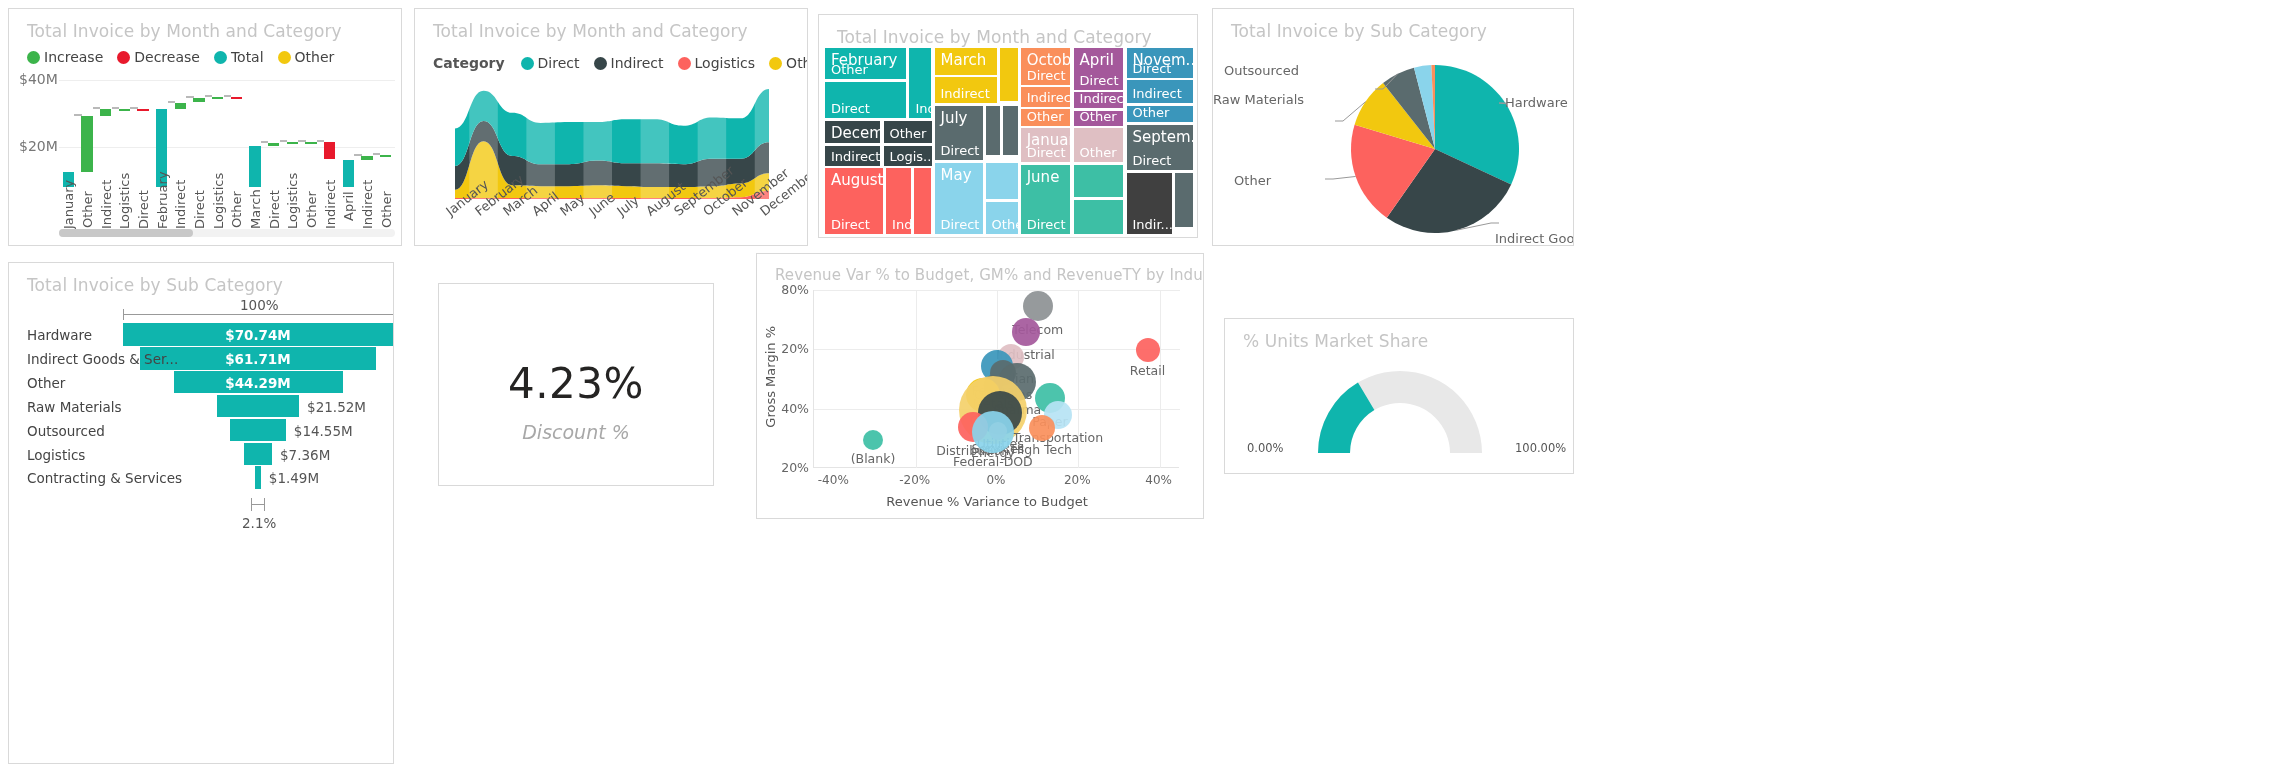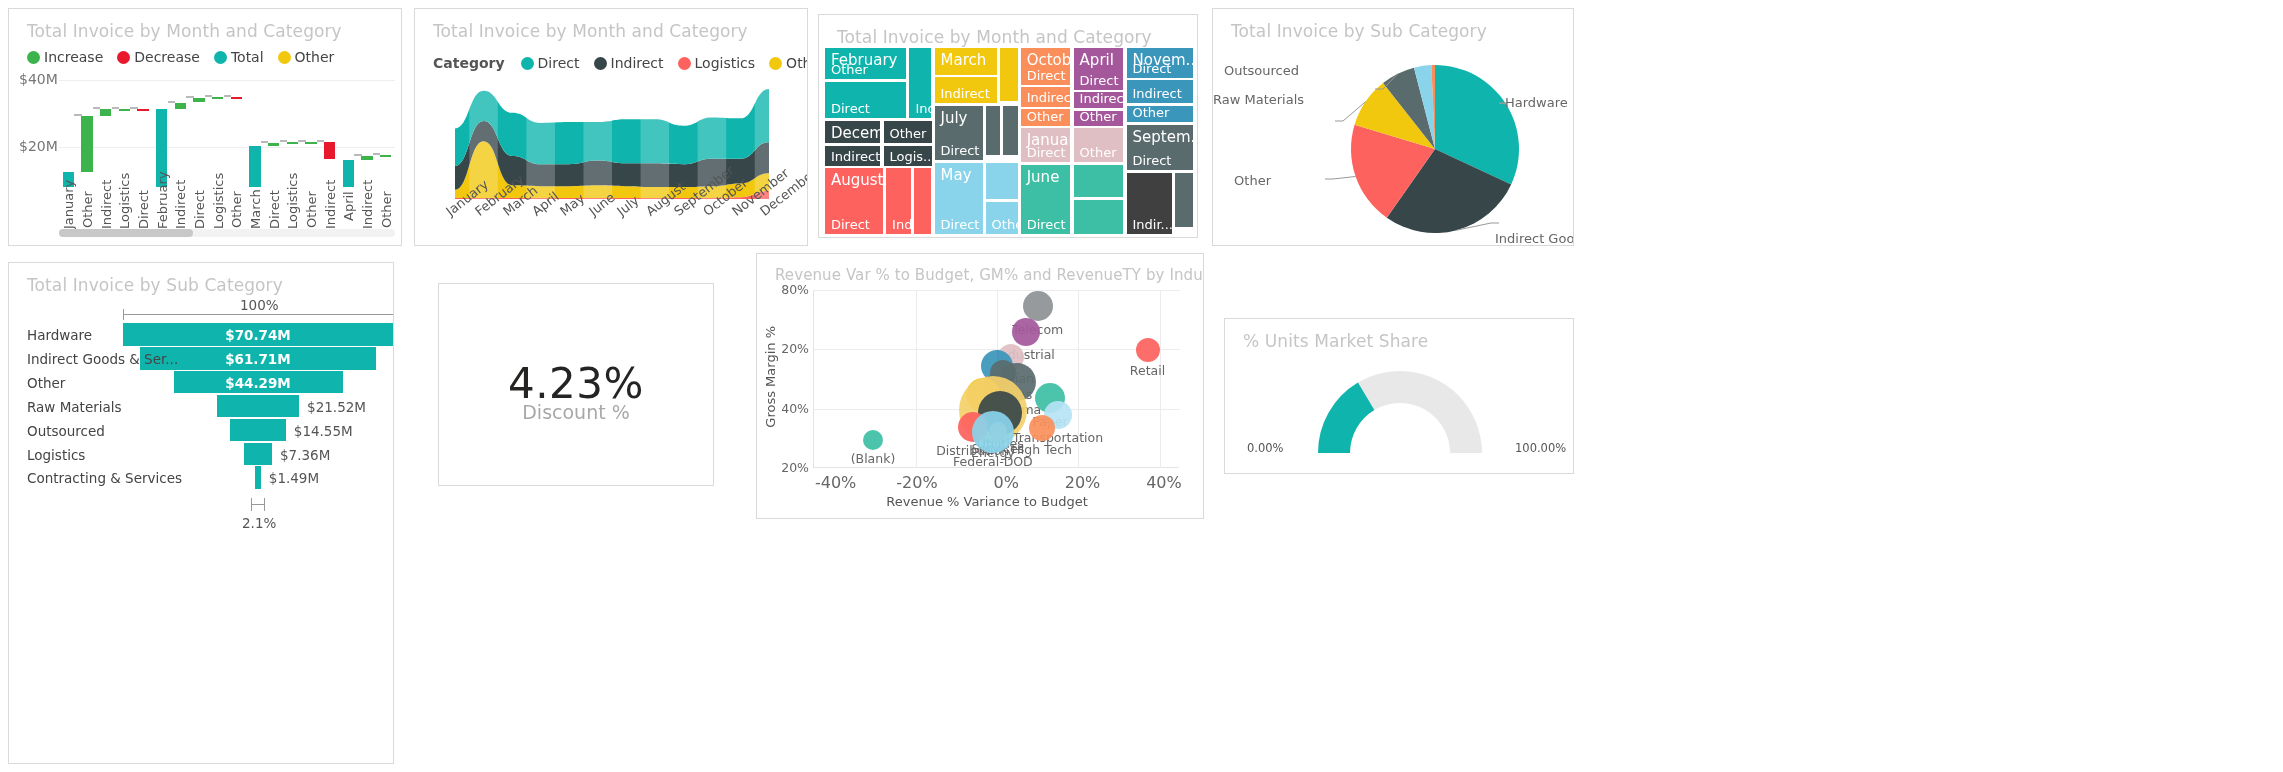--- a/index.html
+++ b/index.html
@@ -74,21 +74,21 @@
   .card-value { position:absolute; width:100%; text-align:center; font-size:42px; color:#252423; letter-spacing:.5px; }
   .card-label { position:absolute; width:100%; text-align:center; font-size:19px; color:#a8a8a8; }
 
   
   .sc-plot { position:absolute; }
   .sc-grid-v { position:absolute; width:1px; background:#ececec; }
   .sc-grid-h { position:absolute; height:1px; background:#ececec; }
   .sc-bubble { position:absolute; border-radius:50%; }
   .sc-blabel { position:absolute; font-size:12.5px; color:#666; white-space:nowrap; transform:translateX(-50%); }
   .sc-tick-y { position:absolute; font-size:12.5px; color:#666; text-align:right; }
-  .sc-tick-x { position:absolute; font-size:16px; color:#666; text-align:right; transform:translateX(-50%); }
+  .sc-tick-x { position:absolute; font-size:12px; color:#666; text-align:center; transform:translateX(-50%); }
   .sc-axis-title-x { position:absolute; font-size:13px; color:#555; width:100%; text-align:center; }
   .sc-axis-title-y { position:absolute; font-size:13px; color:#555; writing-mode:vertical-rl; transform:rotate(180deg); }
 
   
   .gauge-value { position:absolute; width:100%; text-align:center; font-size:34px; color:#252423; }
   .gauge-min { position:absolute; font-size:11.5px; color:#555; }
   .gauge-max { position:absolute; font-size:11.5px; color:#555; }
 </style>
 </head>
 <body>
@@ -392,21 +392,21 @@
         <div class="fn-val-out" style="left:259.8px; top:207.39999999999998px;">$1.49M</div>
         <div class="fn-rule" style="left:242px; top:235.29999999999998px; width:1px; height:13px;"></div>
         <div class="fn-rule" style="left:255px; top:235.29999999999998px; width:1px; height:13px;"></div>
         <div class="fn-rule" style="left:242px; top:241.29999999999998px; width:14px; height:1px;"></div>
         <div class="fn-top-label" style="left:233px; top:252.29999999999998px;">2.1%</div>
       </div>
   </div>
 
   <div class="panel" style="left:438px; top:283px; width:276px; height:203px;">
     <div class="card-value" style="top:75px;">4.23%</div>
-    <div class="card-label" style="top:117px;">Discount %</div>
+    <div class="card-label" style="top:137px;font-style:italic;">Discount %</div>
   </div>
 
   <div class="panel" style="left:756px; top:253px; width:448px; height:266px;">
     <div class="panel-title" style="font-size:15px;">Revenue Var % to Budget, GM% and RevenueTY by Industry</div>
     <div class="sc-plot" id="sc-plot" style="left: 56px; top: 36px; width: 366px; height: 178px; border-left: 1px solid rgb(228, 228, 228); border-bottom: 1px solid rgb(228, 228, 228);">
         <div class="sc-grid-v" style="left:101.7px; top:0; height:178px;"></div>
         <div class="sc-grid-v" style="left:183.0px; top:0; height:178px;"></div>
         <div class="sc-grid-v" style="left:264.3px; top:0; height:178px;"></div>
         <div class="sc-grid-v" style="left:345.7px; top:0; height:178px;"></div>
         <div class="sc-grid-h" style="top:0.0px; left:0; width:366px;"></div>

